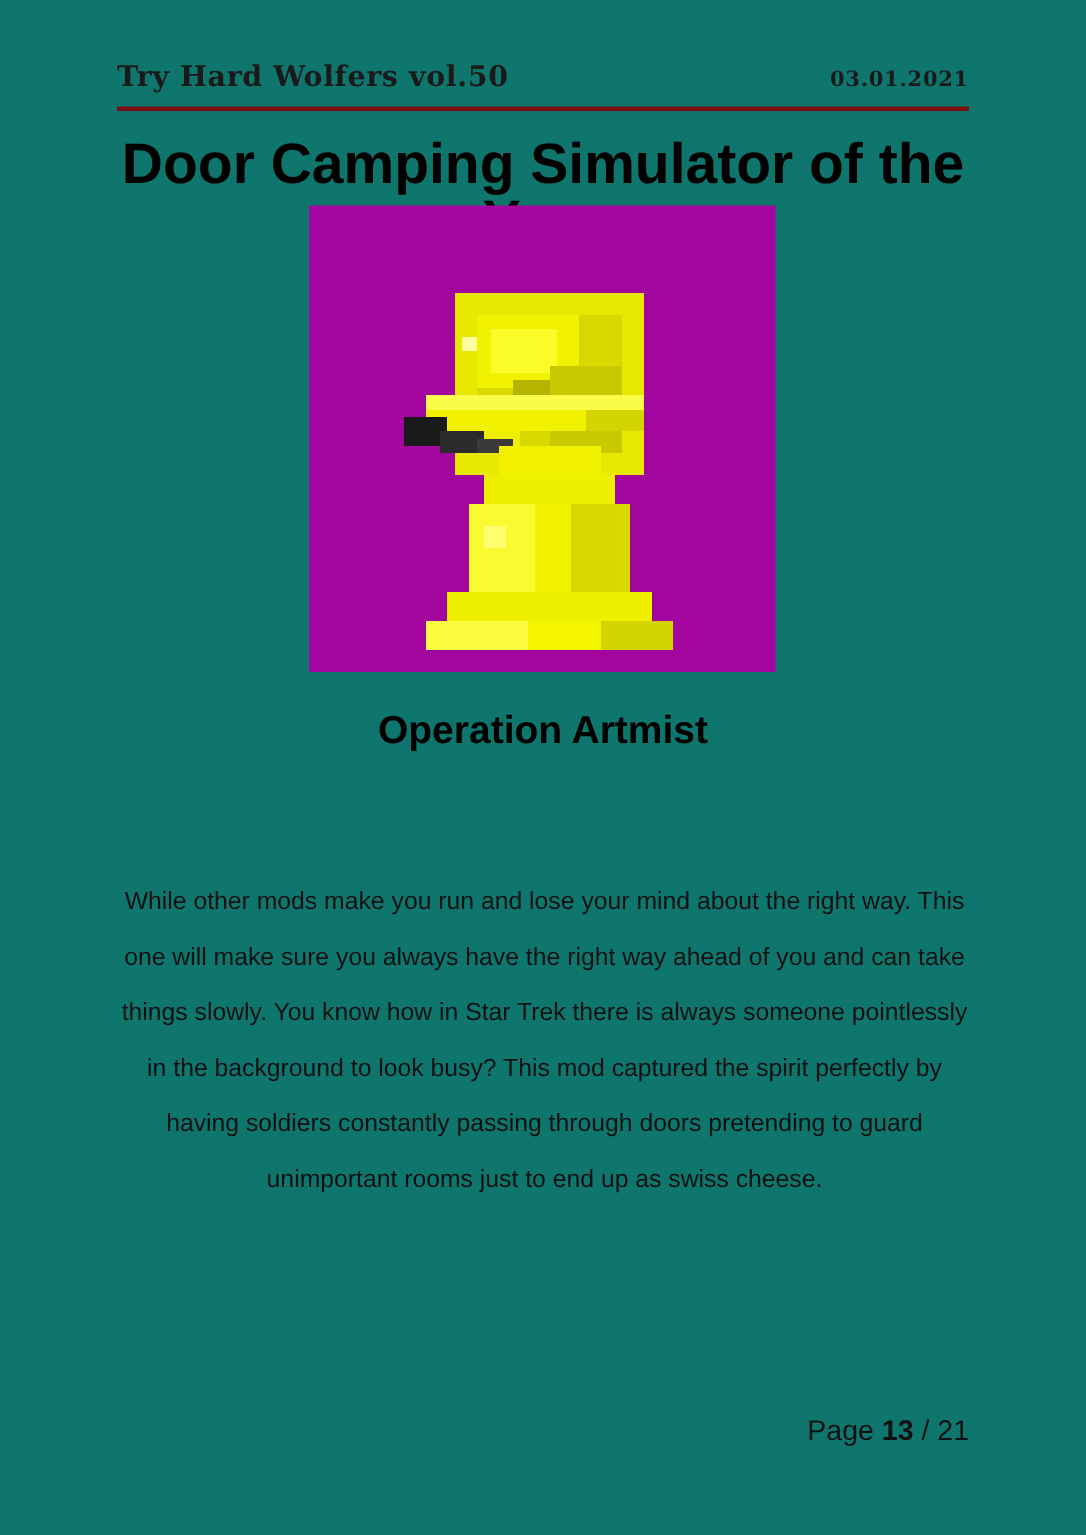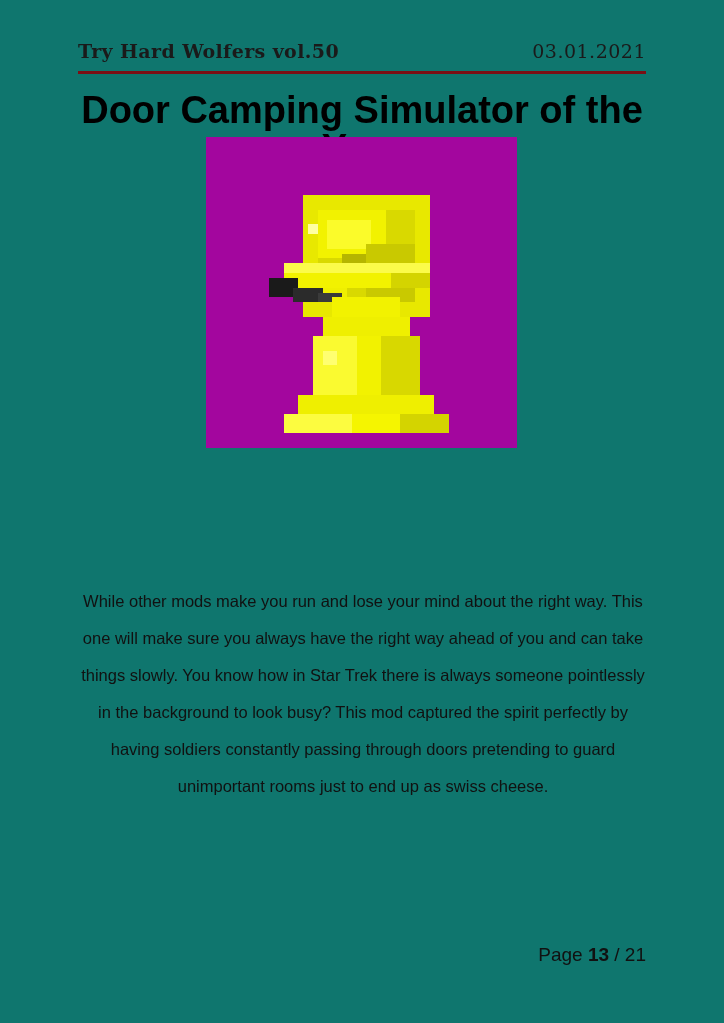--- a/index.html
+++ b/index.html
@@ -37,22 +37,22 @@
   .header-title {
     font-family: "DejaVu Serif", serif;
     font-weight: bold;
     font-size: 19px;
     letter-spacing: 0.4px;
     color: #1a1a1a;
     white-space: nowrap;
   }
   .header-date {
     font-family: "DejaVu Serif", serif;
-    font-weight: normal;
-    font-size: 19px;
+    font-weight: bold;
+    font-size: 14px;
     letter-spacing: 0.5px;
     color: #1a1a1a;
     white-space: nowrap;
   }
   .header-rule {
     position: absolute;
     left: 78px;
     top: 71px;
     width: 568px;
     height: 3px;
@@ -179,20 +179,21 @@
       <rect x="19" y="53" width="28" height="4" fill="#efef00"></rect>
       <rect x="16" y="57" width="34" height="4" fill="#f5f500"></rect>
       <rect x="16" y="57" width="14" height="4" fill="#fcfc40"></rect>
       <rect x="40" y="57" width="10" height="4" fill="#d4d400"></rect>
 
       <rect x="21" y="18" width="2" height="2" fill="#ffffa0"></rect>
       <rect x="24" y="44" width="3" height="3" fill="#ffff70"></rect>
     </svg>
   </div>
 
+  <div class="caption">Operation Artmist</div>
 
   <div class="body-text">While other mods make you run and lose your mind about the right way. This one will make sure you always have the right way ahead of you and can take things slowly. You know how in Star Trek there is always someone pointlessly in the background to look busy? This mod captured the spirit perfectly by having soldiers constantly passing through doors pretending to guard unimportant rooms just to end up as swiss cheese.</div>
 
   <div class="footer">
     <span class="pg-label">Page</span>
     <span class="pg-num">13</span>
     <span class="pg-sep">/</span>
     <span class="pg-total">21</span>
   </div>
 

